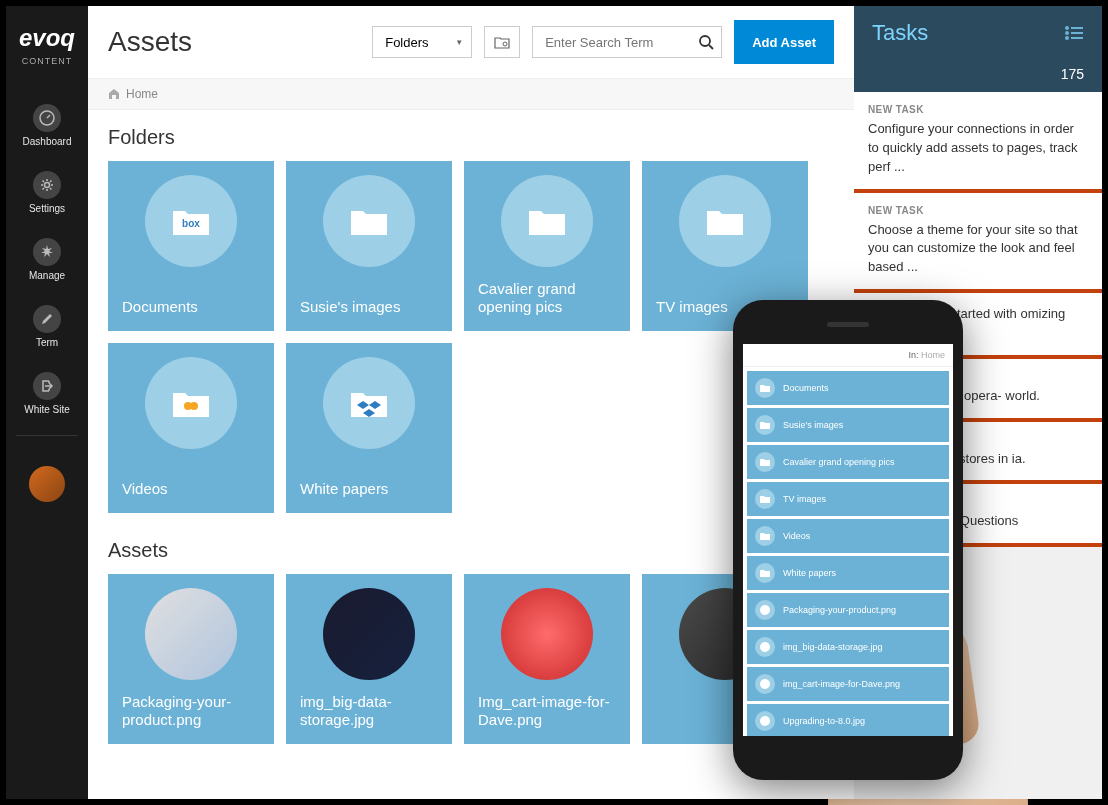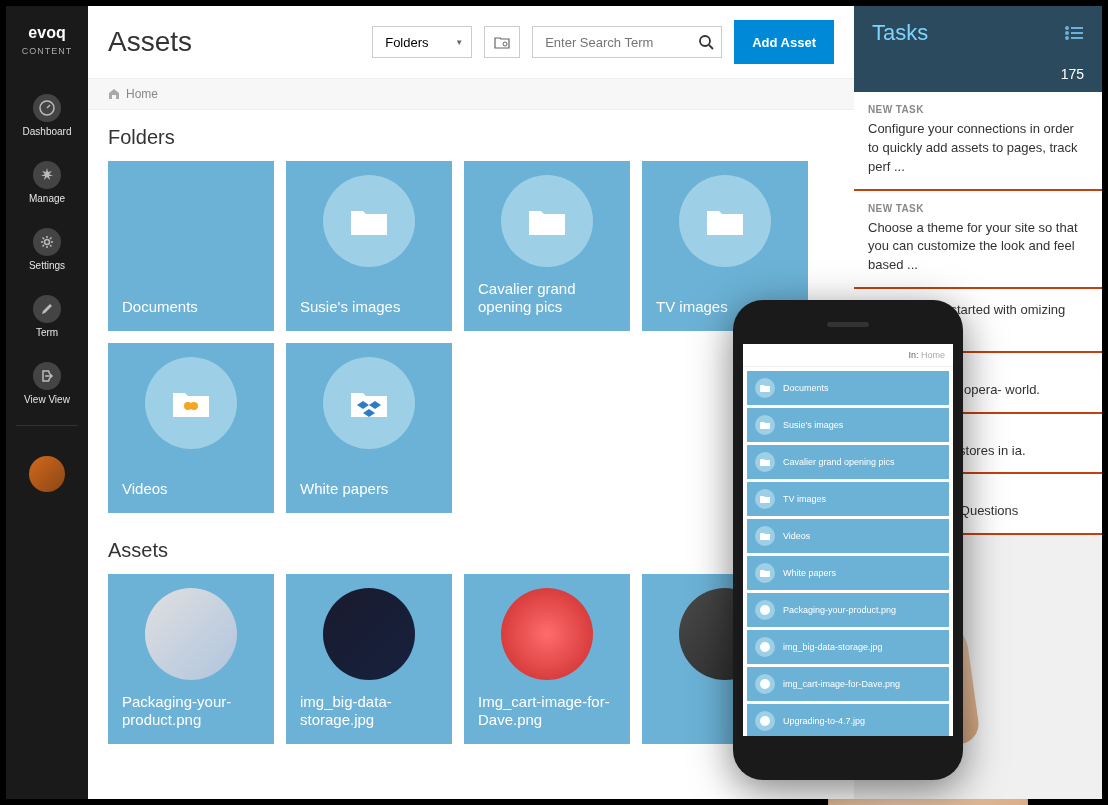--- a/index.html
+++ b/index.html
@@ -1,20 +1,20 @@
 <!DOCTYPE html>
 <html><head>
 <meta charset="utf-8">
 <style>
 * { margin: 0; padding: 0; box-sizing: border-box; }
 body { font-family: -apple-system, BlinkMacSystemFont, 'Segoe UI', Arial, sans-serif; background: #000; width: 1108px; height: 805px; overflow: hidden; position: relative; }
 .app { display: flex; width: 100%; height: 100%; padding: 6px; }
 .sidebar { width: 82px; background: #1a1a1a; flex-shrink: 0; padding-top: 10px; }
 .logo { text-align: center; padding: 8px 0; color: #fff; }
-.logo-text { font-size: 16px; font-weight: 700; }
+.logo-text { font-size: 24px; font-weight: 700; font-style: italic; }
 .logo-sub { font-size: 9px; letter-spacing: 1px; color: #aaa; margin-top: 4px; }
 .nav-items { margin-top: 18px; }
 .nav-item { text-align: center; padding: 12px 0; color: #e5e5e5; cursor: pointer; }
 .nav-icon { width: 28px; height: 28px; margin: 0 auto 4px; border-radius: 50%; background: #444; display: flex; align-items: center; justify-content: center; }
 .nav-label { font-size: 10px; }
 .avatar { width: 36px; height: 36px; border-radius: 50%; background: linear-gradient(135deg,#d2691e,#8b4513); margin: 30px auto; }
 .separator { height: 1px; background: #333; margin: 8px 10px; }
 .main { flex: 1; background: #fff; display: flex; flex-direction: column; }
 .header { display: flex; align-items: center; padding: 14px 20px; gap: 12px; }
 .page-title { font-size: 28px; font-weight: 300; color: #333; flex: 1; }
@@ -34,21 +34,21 @@
 .folder-name { color: #fff; font-size: 15px; margin-top: auto; line-height: 1.25; }
 .asset-grid { display: grid; grid-template-columns: repeat(4, 166px); gap: 12px; }
 .asset-tile { background: #6bb2d6; height: 170px; padding: 14px; display: flex; flex-direction: column; cursor: pointer; }
 .asset-circle { width: 92px; height: 92px; border-radius: 50%; margin: 0 auto; background: #333; overflow: hidden; }
 .asset-name { color: #fff; font-size: 15px; margin-top: auto; line-height: 1.25; }
 .tasks-panel { width: 248px; background: #f0f0f0; flex-shrink: 0; }
 .tasks-header { background: #2c4a5e; color: #7dd3fc; padding: 14px 18px; display: flex; align-items: center; }
 .tasks-title { font-size: 22px; font-weight: 300; flex: 1; }
 .tasks-view-icon { color: #6bb2d6; }
 .tasks-count { background: #2c4a5e; color: #fff; text-align: right; padding: 6px 18px 10px; font-size: 14px; }
-.task-item { background: #fff; border-bottom: 2px solid #c2410c; padding: 12px 14px; }
+.task-item { background: #fff; border-bottom: 4px solid #c2410c; padding: 12px 14px; }
 .task-type { font-size: 10px; font-weight: 700; color: #888; letter-spacing: 0.4px; margin-bottom: 5px; }
 .task-desc { font-size: 13px; color: #333; line-height: 1.45; }
 .phone-overlay { position: absolute; right: 100px; bottom: -40px; width: 320px; height: 560px; pointer-events: none; }
 .phone-body { width: 230px; height: 480px; background: #1a1a1a; border-radius: 30px; margin: 15px auto; padding: 44px 10px; position: relative; box-shadow: 0 10px 40px rgba(0,0,0,0.5); text-align: right; }
 .phone-speaker { position: absolute; top: 22px; left: 50%; transform: translateX(-50%); width: 42px; height: 5px; background: #333; border-radius: 3px; }
 .phone-screen { background: #fff; width: 100%; height: 100%; overflow: hidden; }
 .phone-bc { padding: 6px 8px; font-size: 9px; color: #888; border-bottom: 1px solid #eee; }
 .phone-bc-label { color: #666; }
 .phone-bc-val { color: #aaa; }
 .phone-list { padding: 4px; }
@@ -75,49 +75,49 @@
           <svg width="16" height="16" viewBox="0 0 16 16">
               <circle cx="8" cy="8" r="7" fill="none" stroke="#bbb" stroke-width="1.5"></circle>
               <path d="M8 8 L11 5" stroke="#bbb" stroke-width="1.5"></path>
             </svg>
         </div>
         <div class="nav-label">Dashboard</div>
       </div>
       <div class="nav-item">
         <div class="nav-icon">
           <svg width="16" height="16" viewBox="0 0 16 16">
-              <path d="M8 1 L9 5 L13 4 L10 7 L14 9 L10 9 L11 13 L8 10 L5 13 L6 9 L2 9 L6 7 L3 4 L7 5 Z" fill="#bbb"></path>
-            </svg>
-        </div>
-        <div class="nav-label">Manage</div>
-      </div>
-      <div class="nav-item">
-        <div class="nav-icon">
-          <svg width="16" height="16" viewBox="0 0 16 16">
               <circle cx="8" cy="8" r="2.5" fill="none" stroke="#bbb" stroke-width="1.5"></circle>
               <path d="M8 2v2M8 12v2M2 8h2M12 8h2M3.5 3.5l1.5 1.5M11 11l1.5 1.5M12.5 3.5L11 5M5 11l-1.5 1.5" stroke="#bbb" stroke-width="1.5"></path>
             </svg>
         </div>
         <div class="nav-label">Settings</div>
       </div>
       <div class="nav-item">
         <div class="nav-icon">
           <svg width="16" height="16" viewBox="0 0 16 16">
+              <path d="M8 1 L9 5 L13 4 L10 7 L14 9 L10 9 L11 13 L8 10 L5 13 L6 9 L2 9 L6 7 L3 4 L7 5 Z" fill="#bbb"></path>
+            </svg>
+        </div>
+        <div class="nav-label">Manage</div>
+      </div>
+      <div class="nav-item">
+        <div class="nav-icon">
+          <svg width="16" height="16" viewBox="0 0 16 16">
               <path d="M3 13l1-3 7-7 2 2-7 7-3 1z" fill="#bbb"></path>
             </svg>
         </div>
         <div class="nav-label">Term</div>
       </div>
       <div class="nav-item">
         <div class="nav-icon">
           <svg width="16" height="16" viewBox="0 0 16 16">
               <path d="M10 3v2M10 11v2M10 3h-6v10h6M6 8h7M10 5l3 3-3 3" fill="none" stroke="#bbb" stroke-width="1.5"></path>
             </svg>
         </div>
-        <div class="nav-label">View View</div>
+        <div class="nav-label">White Site</div>
       </div>
       <div class="separator"></div>
       <div class="avatar"></div>
     </div>
   </div>
 
   <div class="main">
     <div class="header">
       <div class="page-title">Assets</div>
       <div class="dropdown">
@@ -143,20 +143,26 @@
     <div class="breadcrumb">
       <svg width="12" height="12" viewBox="0 0 12 12">
           <path d="M6 1L1 5v6h3V7h4v4h3V5z" fill="#aaa"></path>
         </svg>
       <span>Home</span>
     </div>
     <div class="content">
       <div class="section-title">Folders</div>
       <div class="folder-grid" id="folder-grid">
           <div class="folder-tile">
+            <div class="folder-circle">
+              <svg width="40" height="32" viewBox="0 0 40 32">
+                <path d="M2 6h12l3 3h21v21H2z" fill="#fff"></path>
+                <text x="20" y="22" text-anchor="middle" font-size="10" font-weight="700" fill="#2e7cc2">box</text>
+              </svg>
+            </div>
             <div class="folder-name">Documents</div>
           </div>
           <div class="folder-tile">
             <div class="folder-circle">
               <svg width="40" height="32" viewBox="0 0 40 32">
                 <path d="M2 6h12l3 3h21v21H2z" fill="#fff"></path>
               </svg>
             </div>
             <div class="folder-name">Susie's images</div>
           </div>
@@ -343,18 +349,18 @@
               </svg>
             </div>
             <div class="phone-item-label">img_cart-image-for-Dave.png</div>
           </div>
           <div class="phone-item">
             <div class="phone-item-circle">
               <svg width="12" height="12" viewBox="0 0 12 12">
                 <circle cx="6" cy="6" r="5" fill="#fff"></circle>
               </svg>
             </div>
-            <div class="phone-item-label">Upgrading-to-4.7.jpg</div>
+            <div class="phone-item-label">Upgrading-to-8.0.jpg</div>
           </div>
         </div>
     </div>
   </div>
 </div>
 
 </body></html>

